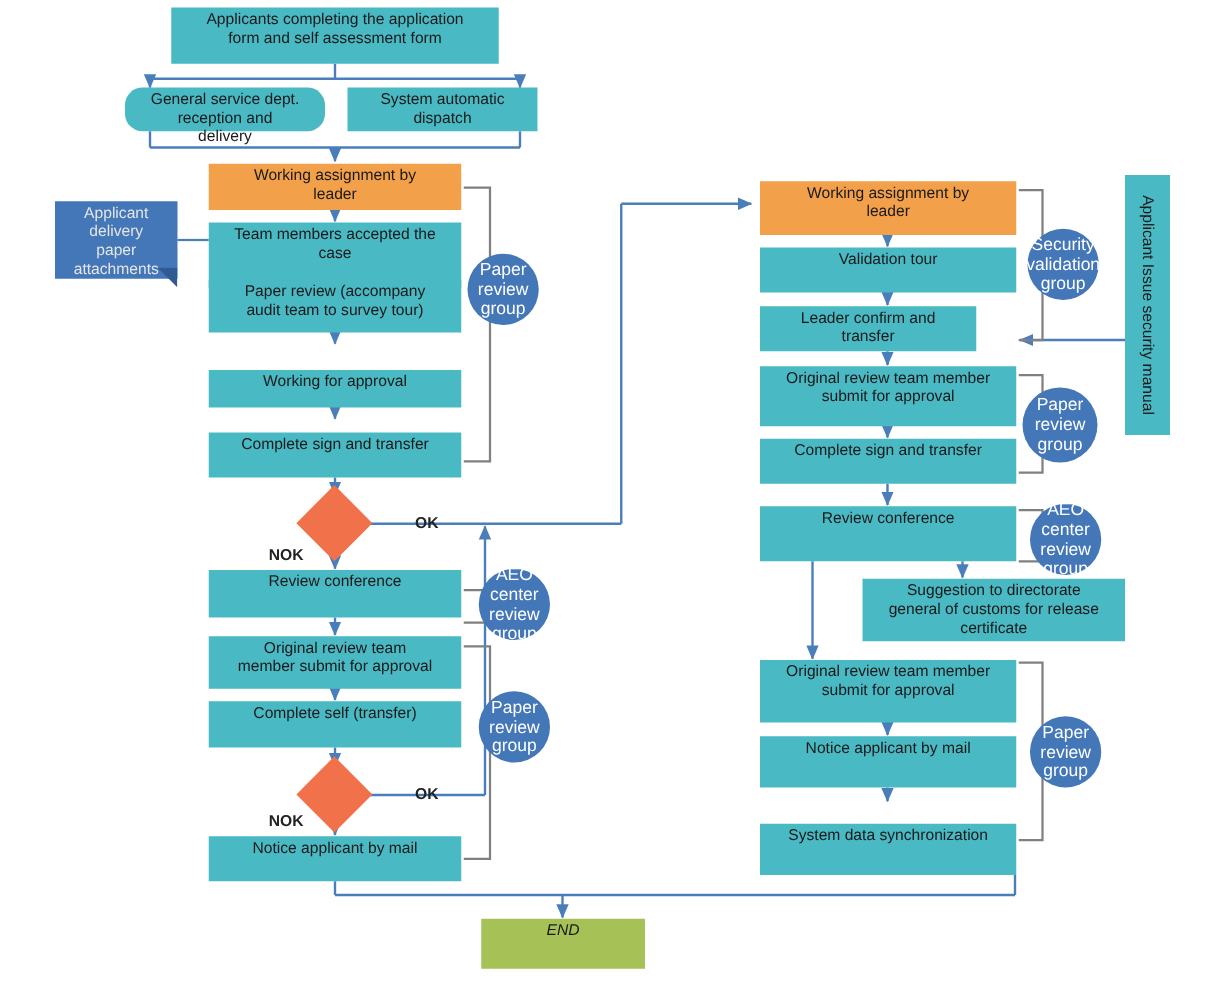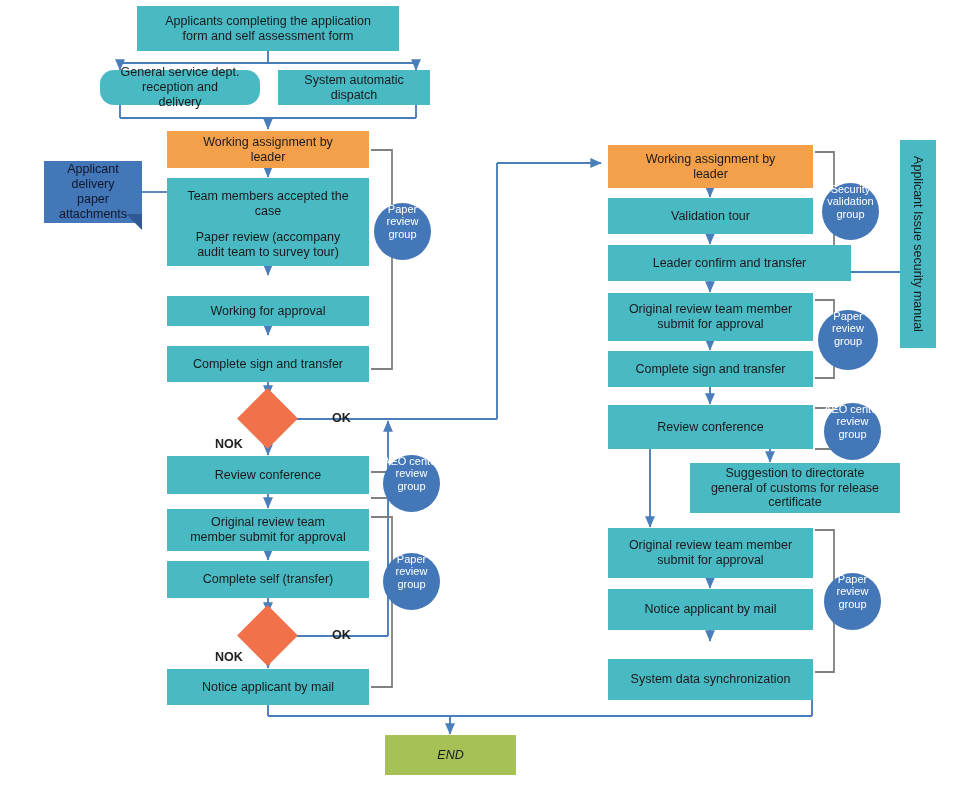--- a/index.html
+++ b/index.html
@@ -2,58 +2,58 @@
 <html><head>
 <meta charset="utf-8">
 <style>
   html,body{margin:0;padding:0;background:#ffffff;}
   body{width:975px;height:790px;font-family:"Liberation Sans",sans-serif;}
   #canvas{position:relative;width:975px;height:790px;overflow:hidden;background:#fff;}
   svg#wires{position:absolute;left:0;top:0;width:975px;height:790px;pointer-events:none;}
 
   .node{
     position:absolute;
-    display:flex;align-items:center;justify-content:center;
+    display:flex;justify-content:center;
     text-align:center;
     color:#1a1a1a;
     font-size:12.5px;
     line-height:1.18;
     box-sizing:border-box;
     padding:2px 20px;
     z-index:3;
   }
   .teal{background:#49B9C4;}
   .orange{background:#F3A04B;}
   .green{background:#A6C257;font-style:italic;}
   .note{
     background:#4377B8;
-    color:#0f172a;
+    color:#e5e5e5;
     font-size:12.5px;
     line-height:1.2;
     z-index:4;
   }
   .note .fold{
     position:absolute;right:0;bottom:-7px;width:16px;height:16px;
     background:#2F5A94;
     clip-path:polygon(0 0,100% 0,100% 100%);
   }
   .diamond{
     position:absolute;
     background:#F0714A;
     transform:rotate(45deg);
     z-index:3;
   }
   .badge{
     position:absolute;
     border-radius:50%;
     background:#4377B8;
     color:#fff;
-    display:flex;align-items:flex-start;justify-content:center;
+    display:flex;align-items:center;justify-content:center;
     text-align:center;
-    font-size:11px;
+    font-size:14px;
     line-height:1.12;
     z-index:5;
   }
   .lbl{
     position:absolute;
     font-size:12.5px;
     font-weight:bold;
     color:#222;
     z-index:6;
     white-space:nowrap;
@@ -202,21 +202,21 @@
   </div>
 
   <div class="node orange" style="left:608px;top:145px;width:205px;height:43px;">
     <span>Working assignment by leader</span>
   </div>
 
   <div class="node teal" style="left:608px;top:198px;width:205px;height:36px;">
     <span>Validation tour</span>
   </div>
 
-  <div class="node teal" style="left:608px;top:245px;width:243px;height:36px;">
+  <div class="node teal" style="left:608px;top:245px;width:173px;height:36px;">
     <span>Leader confirm and transfer</span>
   </div>
 
   <div class="node teal" style="left:608px;top:293px;width:205px;height:48px;">
     <span>Original review team member submit for approval</span>
   </div>
 
   <div class="node teal" style="left:608px;top:351px;width:205px;height:36px;">
     <span>Complete sign and transfer</span>
   </div>

